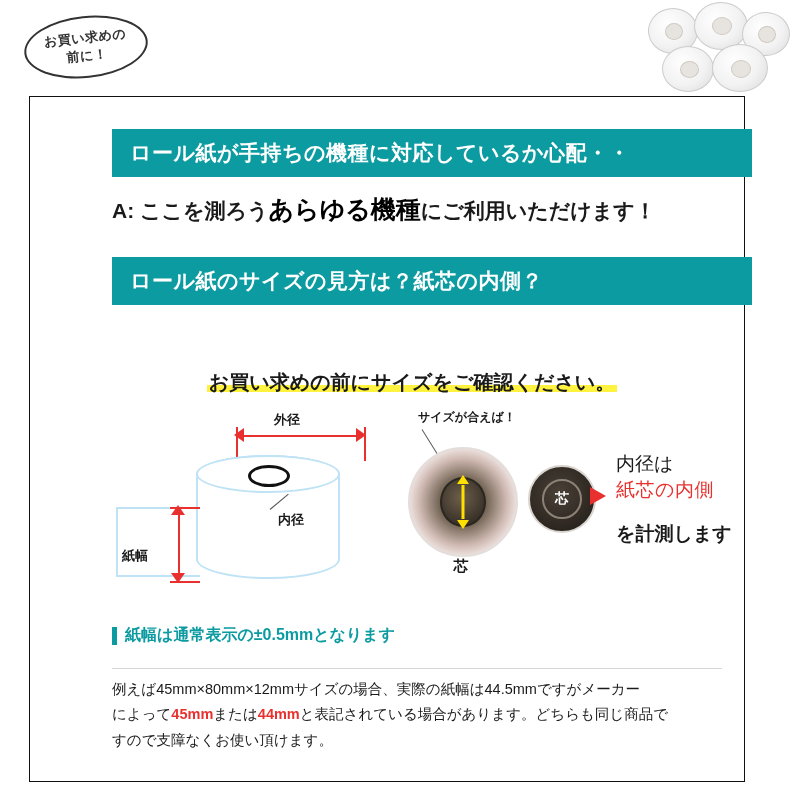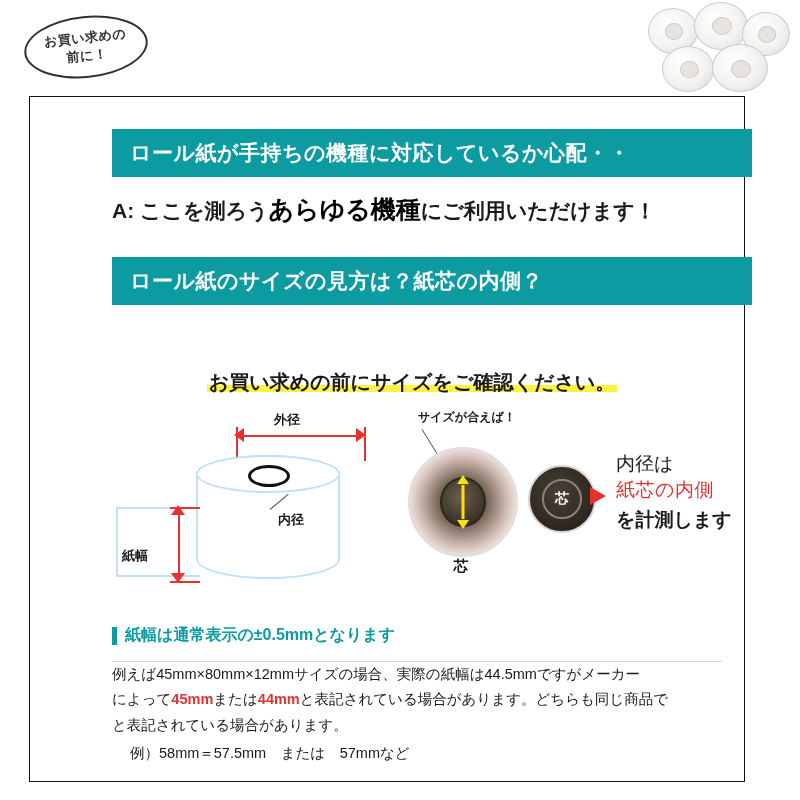--- a/index.html
+++ b/index.html
@@ -145,34 +145,34 @@
   .coreicon .ring{
     position:absolute;left:50%;top:50%;transform:translate(-50%,-50%);
     width:36px;height:36px;border-radius:50%;border:2px solid #8d8276;
   }
   .redarr{position:absolute;left:560px;top:78px;width:0;height:0;
     border-top:9px solid transparent;border-bottom:9px solid transparent;border-left:16px solid #e8312f;}
 
   .rightblock{position:absolute;left:586px;top:42px;width:180px;}
   .rb1{font-size:19px;font-weight:normal;color:#1a1a1a;}
   .rb2{font-size:19px;font-weight:normal;color:#e8312f;letter-spacing:0.5px;}
-  .rb3{font-size:19px;font-weight:bold;color:#1a1a1a;margin-top:4px;}
+  .rb3{font-size:19px;font-weight:bold;color:#1a1a1a;margin-top:18px;}
 
   
   .note{
     position:absolute;left:82px;top:528px;width:610px;
   }
   .note-title{
     display:flex;align-items:center;font-size:16px;font-weight:bold;color:#0c9ba1;
-    border-bottom:1px solid #d7d7d7;padding-bottom:15px;
+    border-bottom:1px solid #d7d7d7;padding-bottom:22px;
   }
   .note-title .bar{
     display:inline-block;width:5px;height:18px;background:#0c9ba1;margin-right:8px;
   }
-  .note-body{font-size:14.5px;line-height:1.75;color:#1a1a1a;}
+  .note-body{margin-top:8px;font-size:14.5px;line-height:1.75;color:#1a1a1a;}
   .note-body .r{color:#e8312f;font-weight:bold;text-align:center;}
   .note-ex{margin-top:6px;font-size:14.5px;color:#1a1a1a;padding-left:18px;}
 </style>
 </head>
 <body>
 
 <div class="page">
 
   <div class="header">
 
@@ -267,19 +267,18 @@
     </div>
 
     <div class="note">
       <div class="note-title">
         <span class="bar"></span>
         <span>紙幅は通常表示の±0.5mmとなります</span>
       </div>
       <div class="note-body">
         <span>例えば45mm×80mm×12mmサイズの場合、実際の紙幅は44.5mmですがメーカー</span><br>
         <span>によって</span><span class="r">45mm</span><span>または</span><span class="r">44mm</span><span>と表記されている場合があります。どちらも同じ商品で</span><br>
-        <span>と表記されている場合があります。</span>
-      </div>
-      <div class="note-ex">例）58mm＝57.5mm　または　57mmなど</div>
+        <span>すので支障なくお使い頂けます。</span>
+      </div>
     </div>
 
   </div>
 </div>
 
 </body></html>

